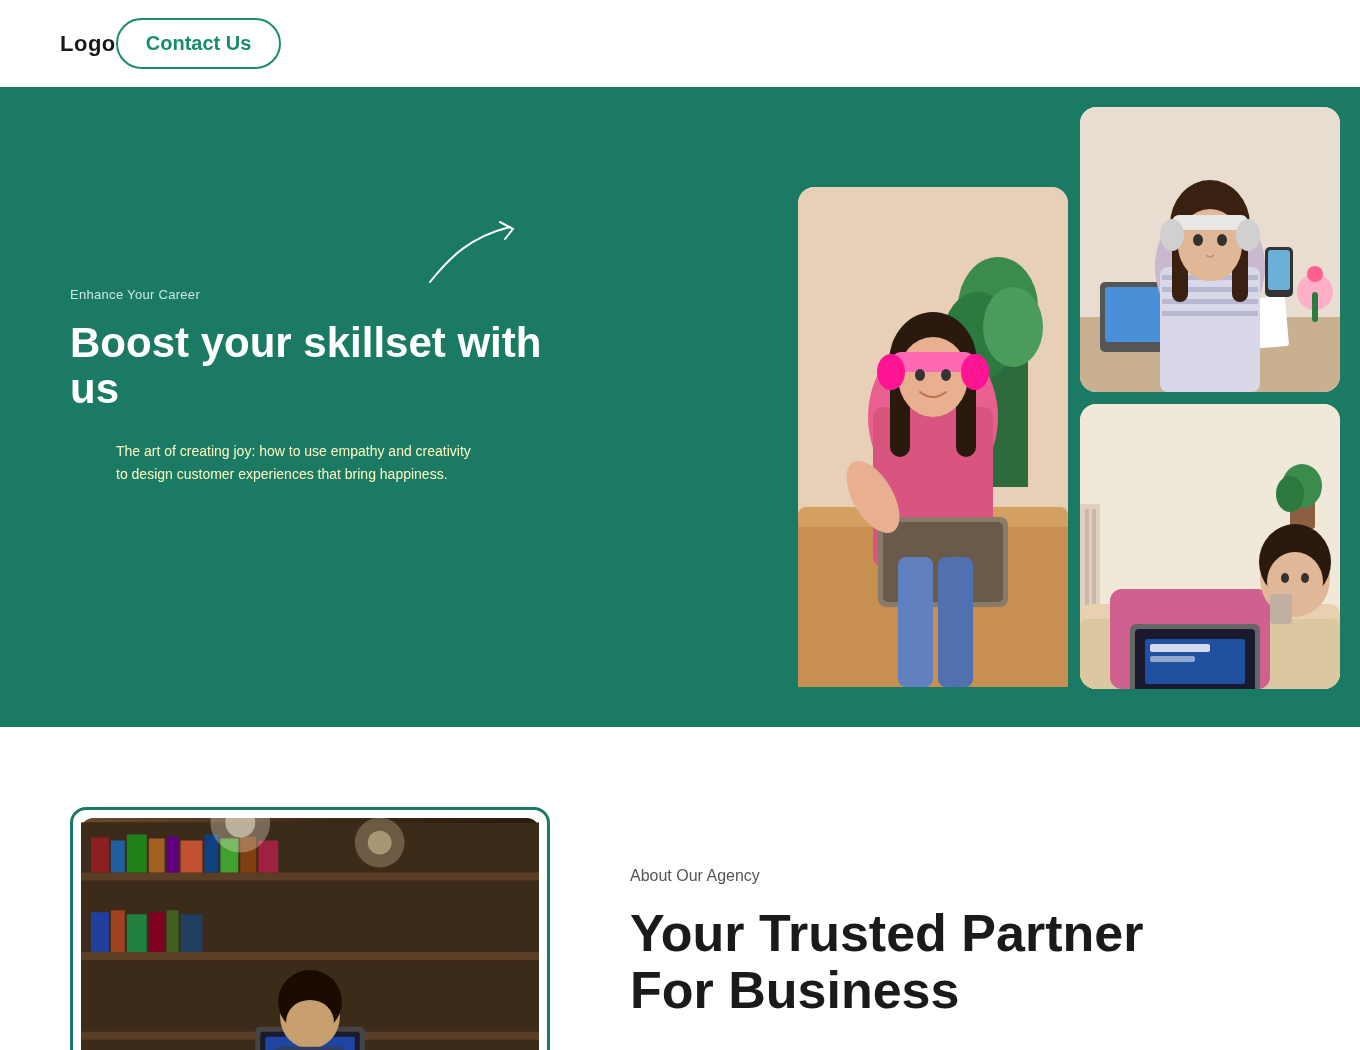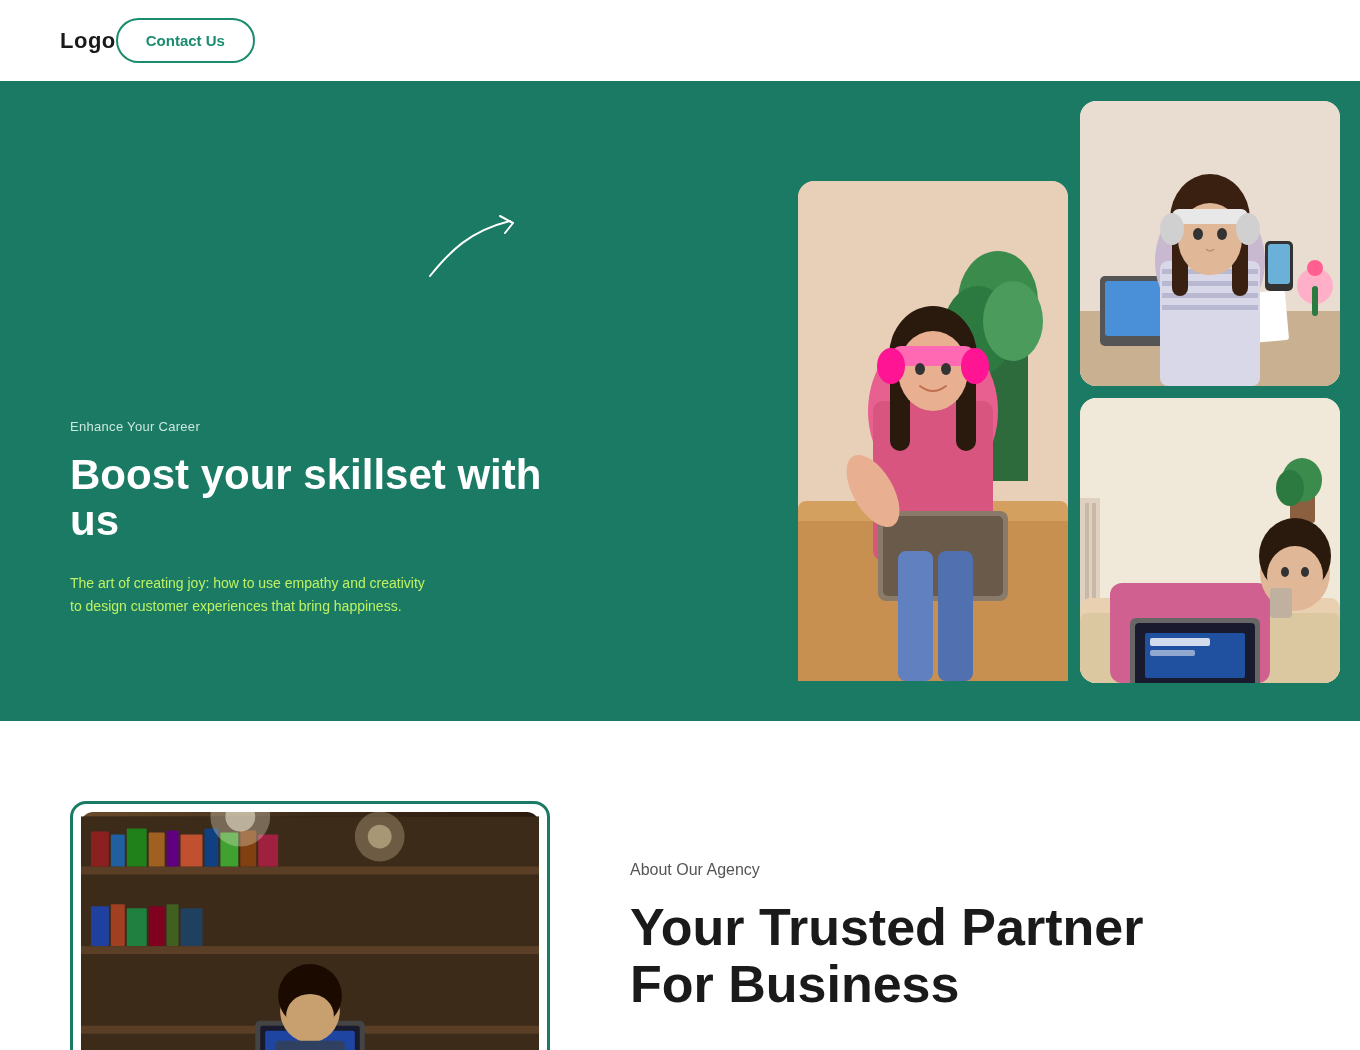--- a/index.html
+++ b/index.html
@@ -52,31 +52,31 @@
       border-bottom: 2px solid #1a8c6e;
       padding-bottom: 2px;
     }
 
     .nav-contact-btn {
       background: #fff;
       color: #1a8c6e;
       border: 2px solid #1a8c6e;
       border-radius: 30px;
       padding: 12px 28px;
-      font-size: 15px;
+      font-size: 20px;
       font-weight: 600;
       cursor: pointer;
     }
 
     
     .hero {
       background-color: #1a7a63;
       min-height: 640px;
       display: flex;
-      align-items: flex-end;
+      align-items: center;
       padding: 32px 70px 60px 70px;
       position: relative;
       overflow: hidden;
     }
 
     .hero-left {
       flex: 0 0 500px;
       padding-top: 30px;
       z-index: 2;
     }
@@ -91,25 +91,26 @@
 
     .hero-title {
       color: #fff;
       font-size: 42px;
       font-weight: 700;
       line-height: 1.1;
       margin-bottom: 28px;
     }
 
     .hero-description {
-      color: #bef264;
+      color: #fef9c3;
       font-size: 14px;
       line-height: 1.6;
       max-width: 360px;
       margin-bottom: 44px;
+      margin-left: 46px;
     }
 
     .book-btn {
       background: transparent;
       color: #fff;
       border: 2px solid #fff;
       border-radius: 6px;
       padding: 16px 32px;
       font-size: 14px;
       font-weight: 600;

